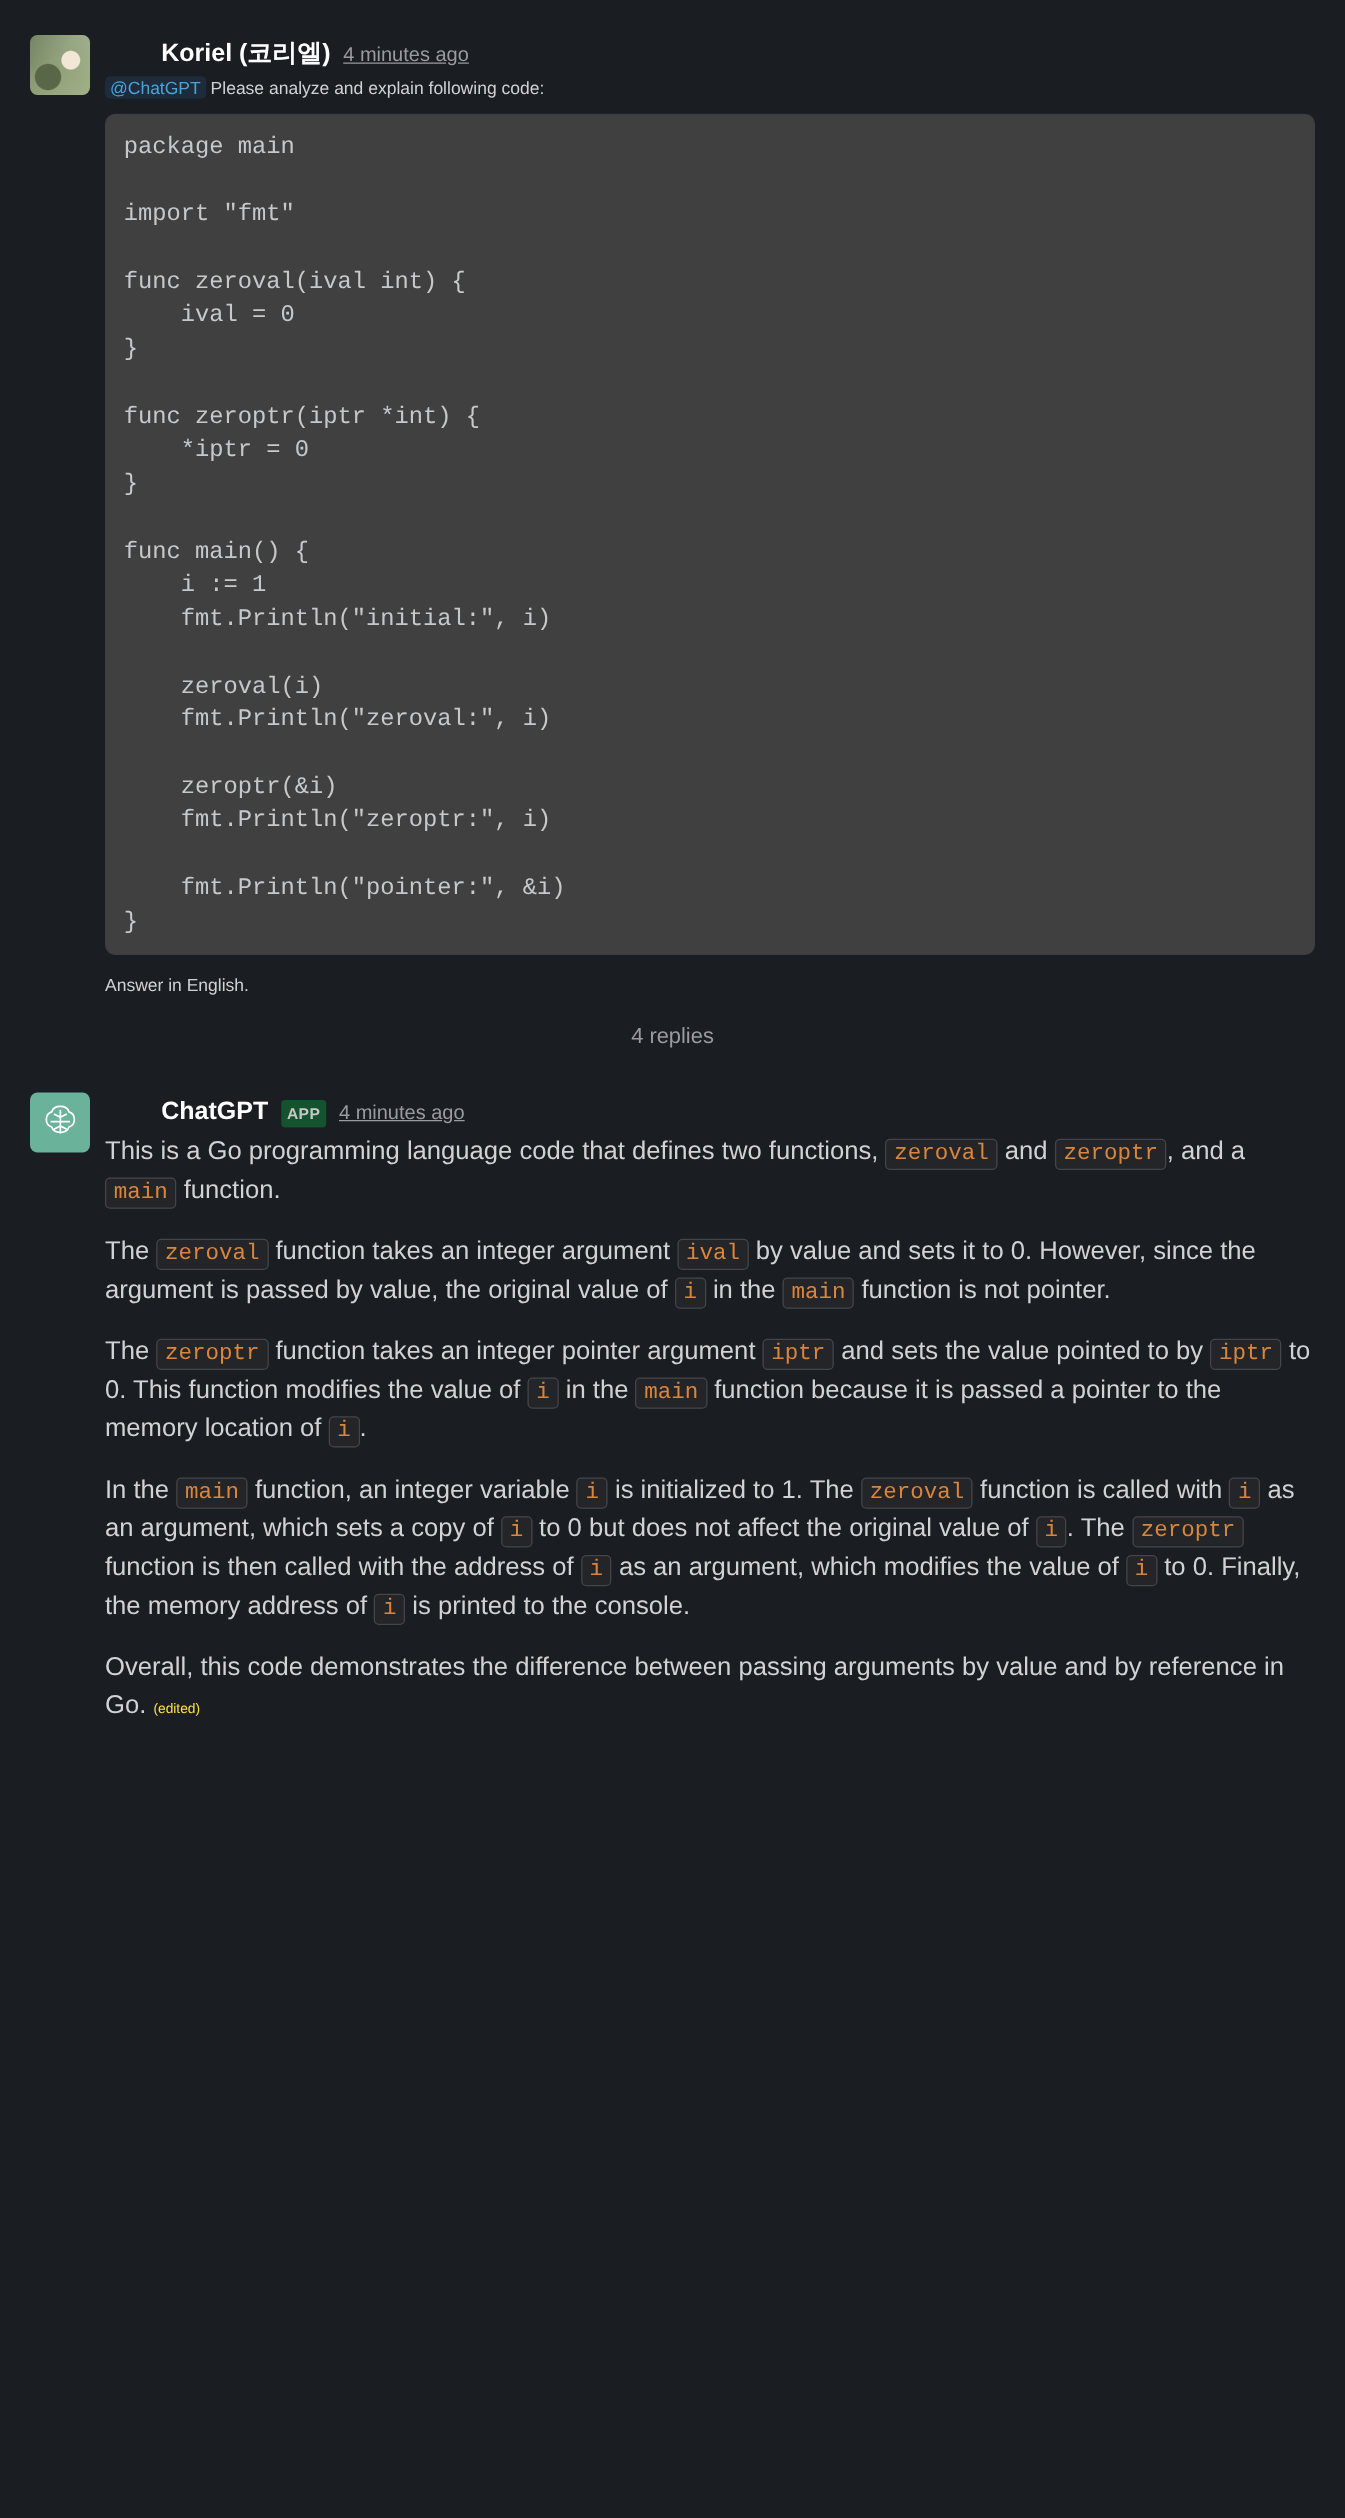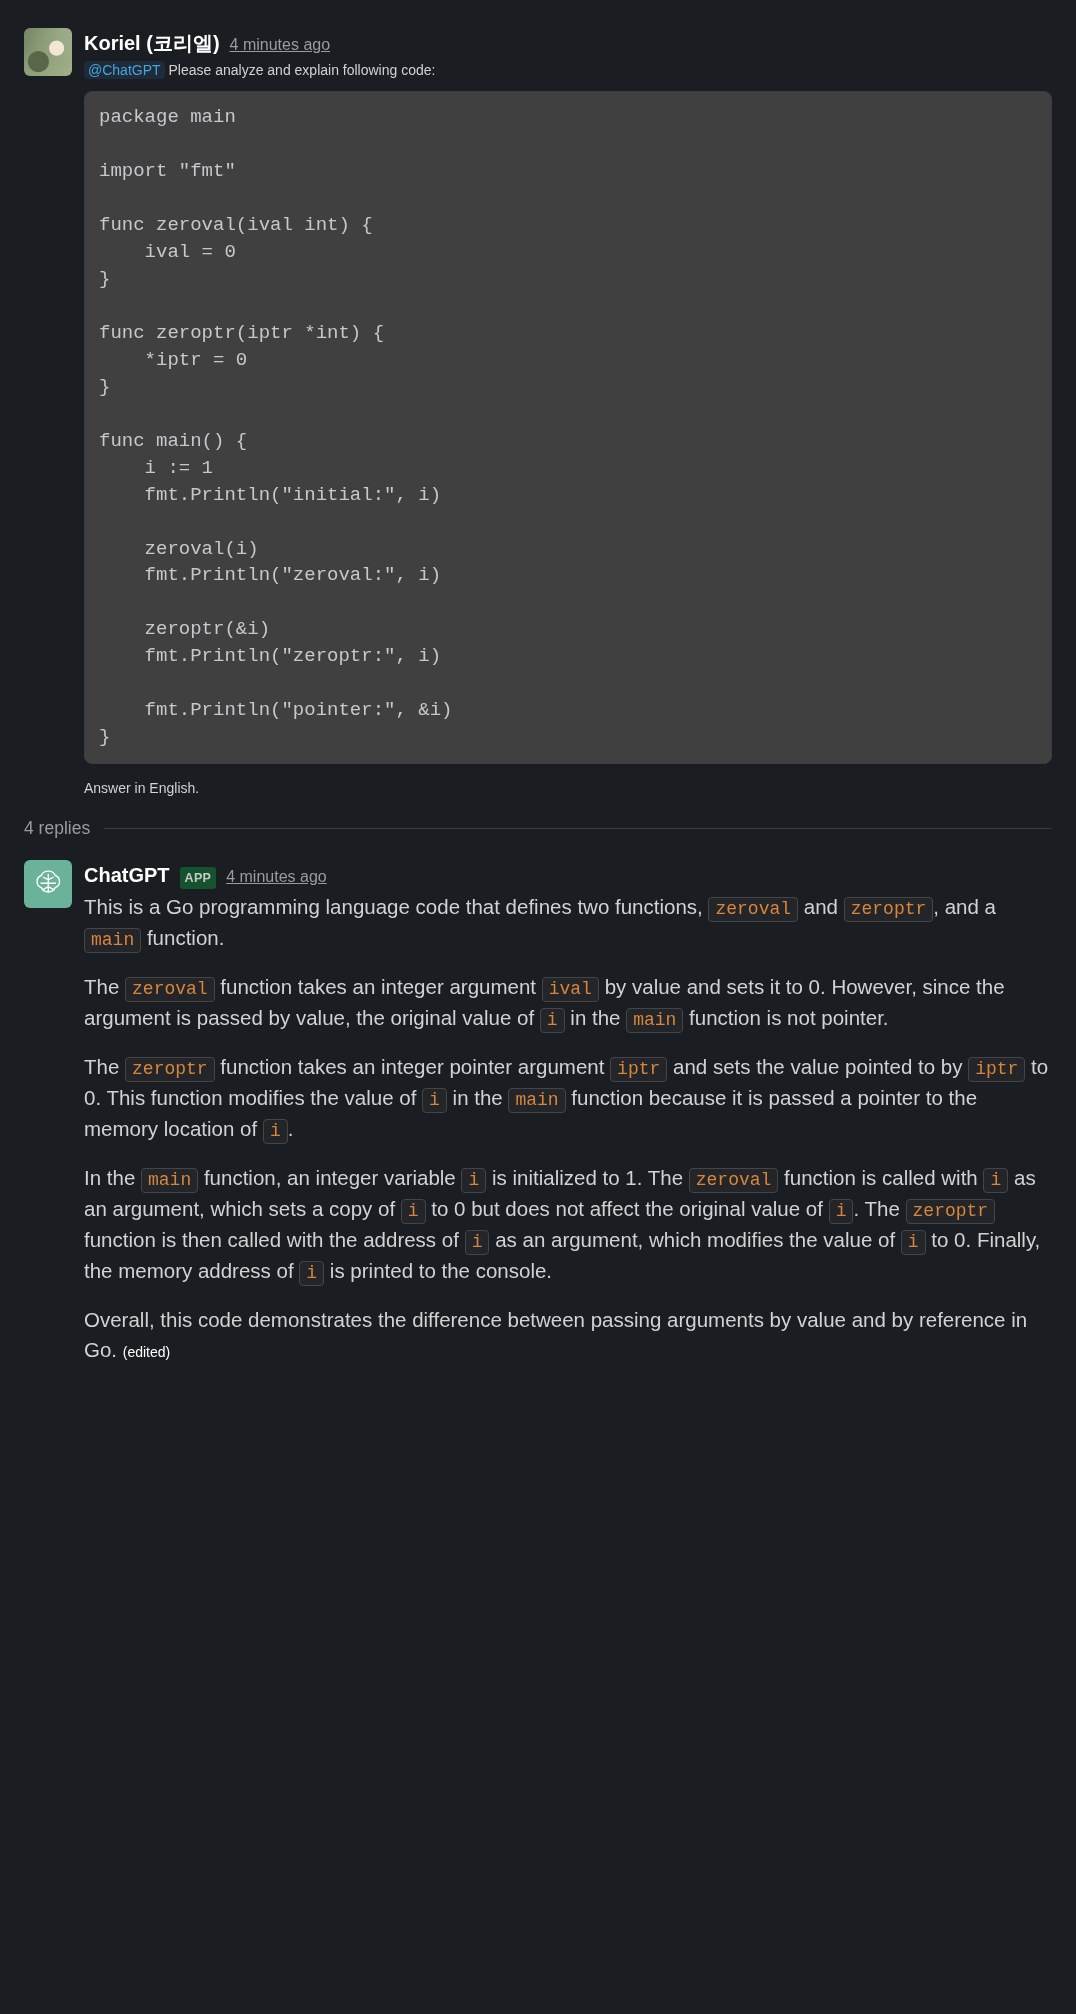--- a/index.html
+++ b/index.html
@@ -33,20 +33,21 @@
   .msg-header {
     display: flex;
     align-items: baseline;
     gap: 10px;
     margin-bottom: 2px;
   }
   .author {
     font-weight: 900;
     color: #ffffff;
     font-size: 20px;
+    margin-left: 45px;
   }
   .app-badge {
     background: #14532d;
     color: #c7c8ca;
     font-size: 12.5px;
     font-weight: 800;
     padding: 2px 5px;
     border-radius: 3px;
     letter-spacing: 0.3px;
   }
@@ -80,20 +81,21 @@
     white-space: pre;
     overflow-x: auto;
   }
   .replies-sep {
     display: flex;
     align-items: center;
     gap: 14px;
     color: #9a9b9e;
     font-size: 17.5px;
     margin: 12px 0 18px 0;
+    flex-direction: column;
   }
   .replies-sep .line {
     flex: 1;
     height: 1px;
     background: #3b3d42;
   }
   .reply-text {
     color: #d1d2d3;
     font-size: 20.5px;
     line-height: 1.5;
@@ -104,22 +106,22 @@
     background: #232529;
     border: 1px solid #434549;
     color: #d9863d;
     font-family: "SFMono-Regular", Consolas, "Liberation Mono", Menlo, monospace;
     font-size: 18px;
     padding: 1px 6px 2px 6px;
     border-radius: 4px;
     margin-top: 32px;
   }
   .edited {
-    color: #ffffff;
-    font-size: 14px;
+    color: #fde047;
+    font-size: 11px;
   }
   .avatar-user {
     background: linear-gradient(135deg,#6b7a5a 0%,#8a9b74 40%,#a3b18a 100%);
     position: relative;
   }
   .avatar-user::after {
     content: "";
     position: absolute;
     inset: 0;
     background:

